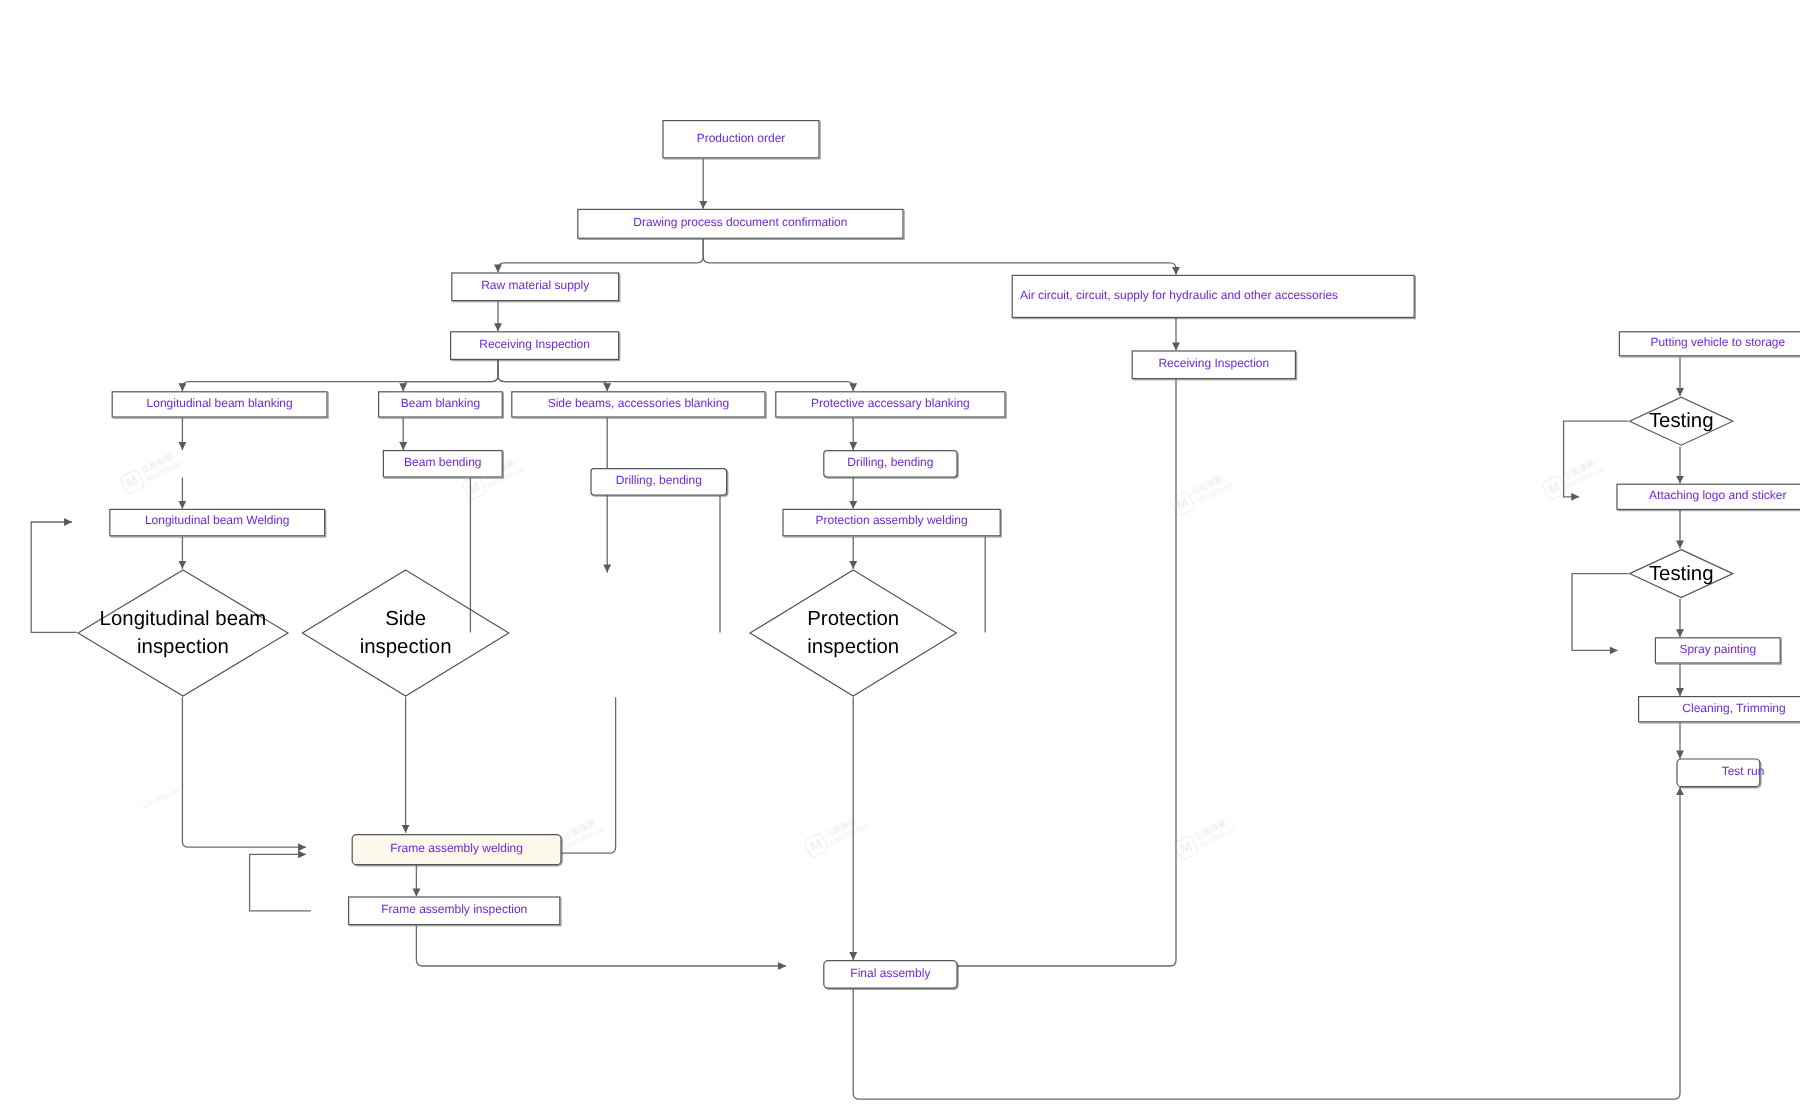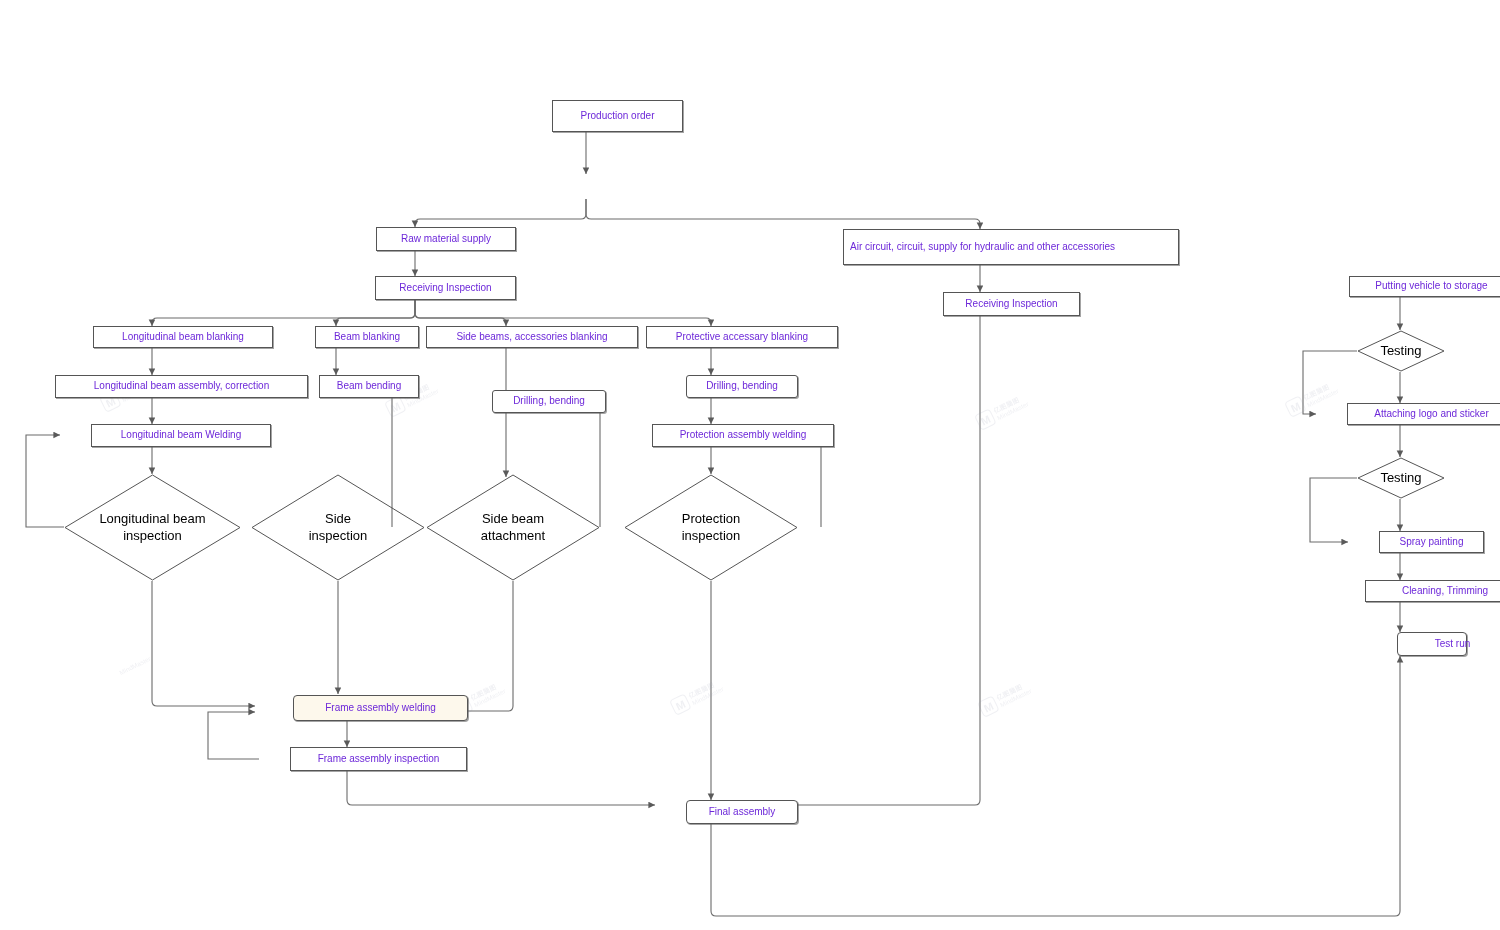--- a/index.html
+++ b/index.html
@@ -43,21 +43,21 @@
   }
   .diamond .dshape {
     position: absolute; left: 0; top: 0;
     width: 100%; height: 100%;
   }
   .diamond .dlabel {
     position: absolute; left: 0; top: 0;
     width: 100%; height: 100%;
     display: flex; align-items: center; justify-content: center;
     text-align: center;
-    font-size: 13px; color: #000; line-height: 1.3;
+    font-size: 17px; color: #000; line-height: 1.3;
     pointer-events: none;
   }
   .wm {
     position: absolute;
     z-index: 1;
     opacity: 0.13;
     transform: rotate(-26deg);
     display: flex;
     align-items: center;
     gap: 3px;
@@ -191,38 +191,38 @@
   <div class="wm" style="left:118px; top:662px;">
     <div class="wmtxt"><span>MindMaster</span></div>
   </div>
   <div class="wm" style="left:452px; top:690px;">
     <div class="wmlogo">M</div>
     <div class="wmtxt"><b>亿图脑图</b><span>MindMaster</span></div>
   </div>
 
   <div class="node" style="left:521px; top:100px; width:131px; height:32px;">Production order</div>
 
+  <div class="node" style="left:450px; top:174px; width:272px; height:25px;">Drawing process document confirmation</div>
 
   <div class="node" style="left:345px; top:227px; width:140px; height:24px;">Raw material supply</div>
 
   <div class="node wrap" style="left:812px; top:229px; width:336px; height:36px;">Air circuit, circuit, supply for hydraulic and other accessories</div>
 
   <div class="node" style="left:344px; top:276px; width:141px; height:24px;">Receiving Inspection</div>
 
   <div class="node" style="left:912px; top:292px; width:137px; height:24px;">Receiving Inspection</div>
 
   <div class="node" style="left:62px; top:326px; width:180px; height:22px;">Longitudinal beam blanking</div>
 
   <div class="node" style="left:284px; top:326px; width:104px; height:22px;">Beam blanking</div>
 
   <div class="node" style="left:395px; top:326px; width:212px; height:22px;">Side beams, accessories blanking</div>
 
   <div class="node" style="left:615px; top:326px; width:192px; height:22px;">Protective accessary blanking</div>
 
-  <div class="node" style="left:24px; top:375px; width:253px; height:23px;">Longitudinal beam assembly, correction</div>
 
   <div class="node" style="left:288px; top:375px; width:100px; height:23px;">Beam bending</div>
 
   <div class="node" style="left:461px; top:390px; width:114px; height:23px; border-radius:3px;">Drilling, bending</div>
 
   <div class="node" style="left:655px; top:375px; width:112px; height:23px; border-radius:3px;">Drilling, bending</div>
 
   <div class="node" style="left:60px; top:424px; width:180px; height:23px;">Longitudinal beam Welding</div>
 
   <div class="node" style="left:621px; top:424px; width:182px; height:23px;">Protection assembly welding</div>
@@ -252,27 +252,20 @@
   </div>
 
   <div class="diamond" style="left:251px; top:474px; width:174px; height:107px;">
     <svg class="dshape" viewBox="0 0 174 107" preserveAspectRatio="none">
       <polygon points="87,1 173,53.5 87,106 1,53.5" fill="none" stroke="#555555" stroke-width="1"></polygon>
     </svg>
     <div class="dlabel" style="white-space:pre-line;">Side
 inspection</div>
   </div>
 
-  <div class="diamond" style="left:426px; top:474px; width:174px; height:107px;">
-    <svg class="dshape" viewBox="0 0 174 107" preserveAspectRatio="none">
-      <polygon points="87,1 173,53.5 87,106 1,53.5" fill="none" stroke="#555555" stroke-width="1"></polygon>
-    </svg>
-    <div class="dlabel" style="white-space:pre-line;">Side beam
-attachment</div>
-  </div>
 
   <div class="diamond" style="left:624px; top:474px; width:174px; height:107px;">
     <svg class="dshape" viewBox="0 0 174 107" preserveAspectRatio="none">
       <polygon points="87,1 173,53.5 87,106 1,53.5" fill="#ffffff" stroke="#555555" stroke-width="1"></polygon>
     </svg>
     <div class="dlabel" style="white-space:pre-line;">Protection
 inspection</div>
   </div>
 
   <div class="diamond" style="left:1357px; top:330px; width:88px; height:42px;">

